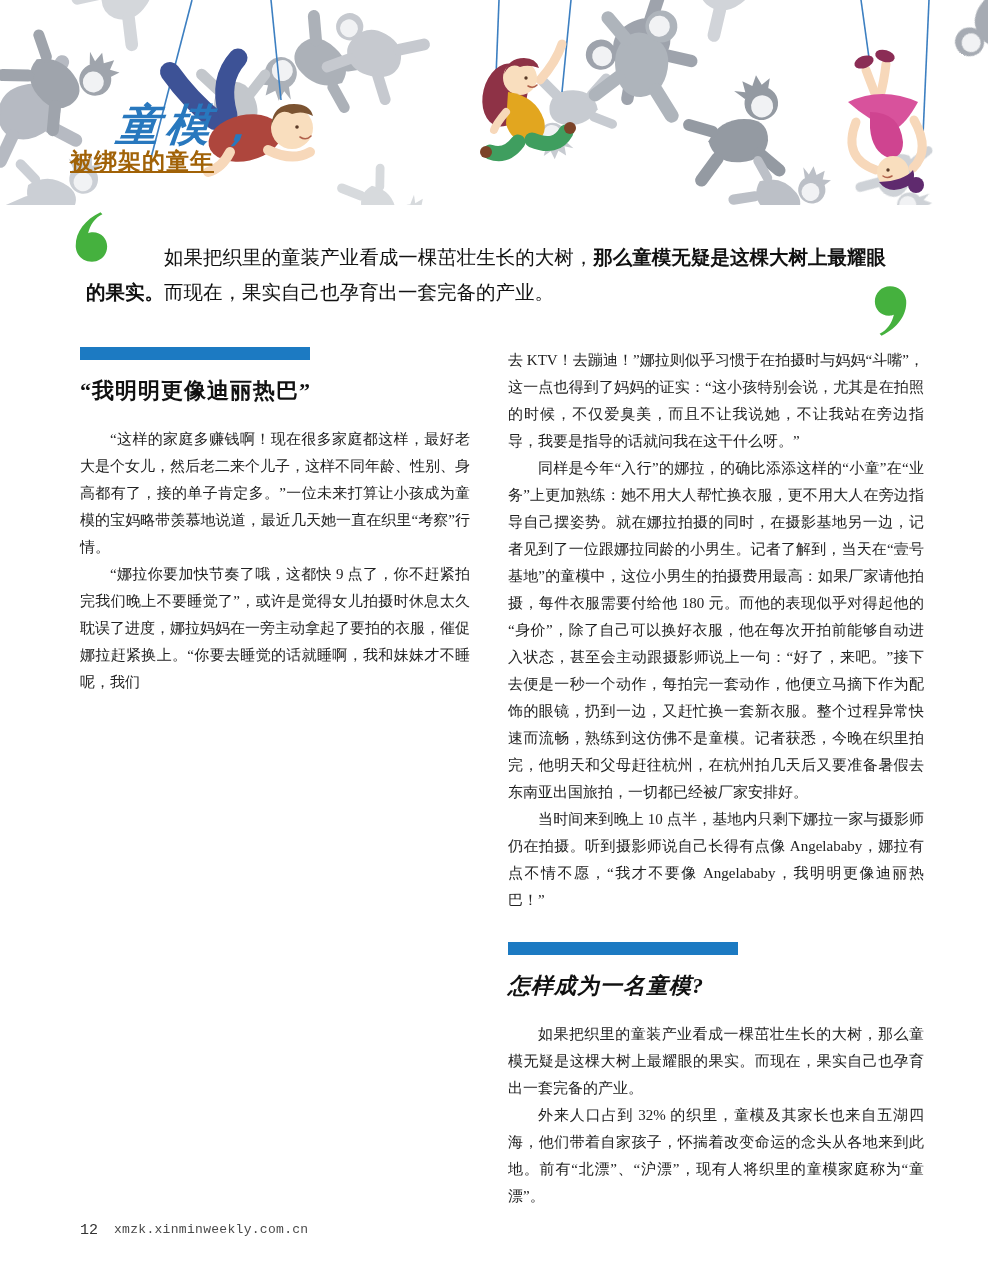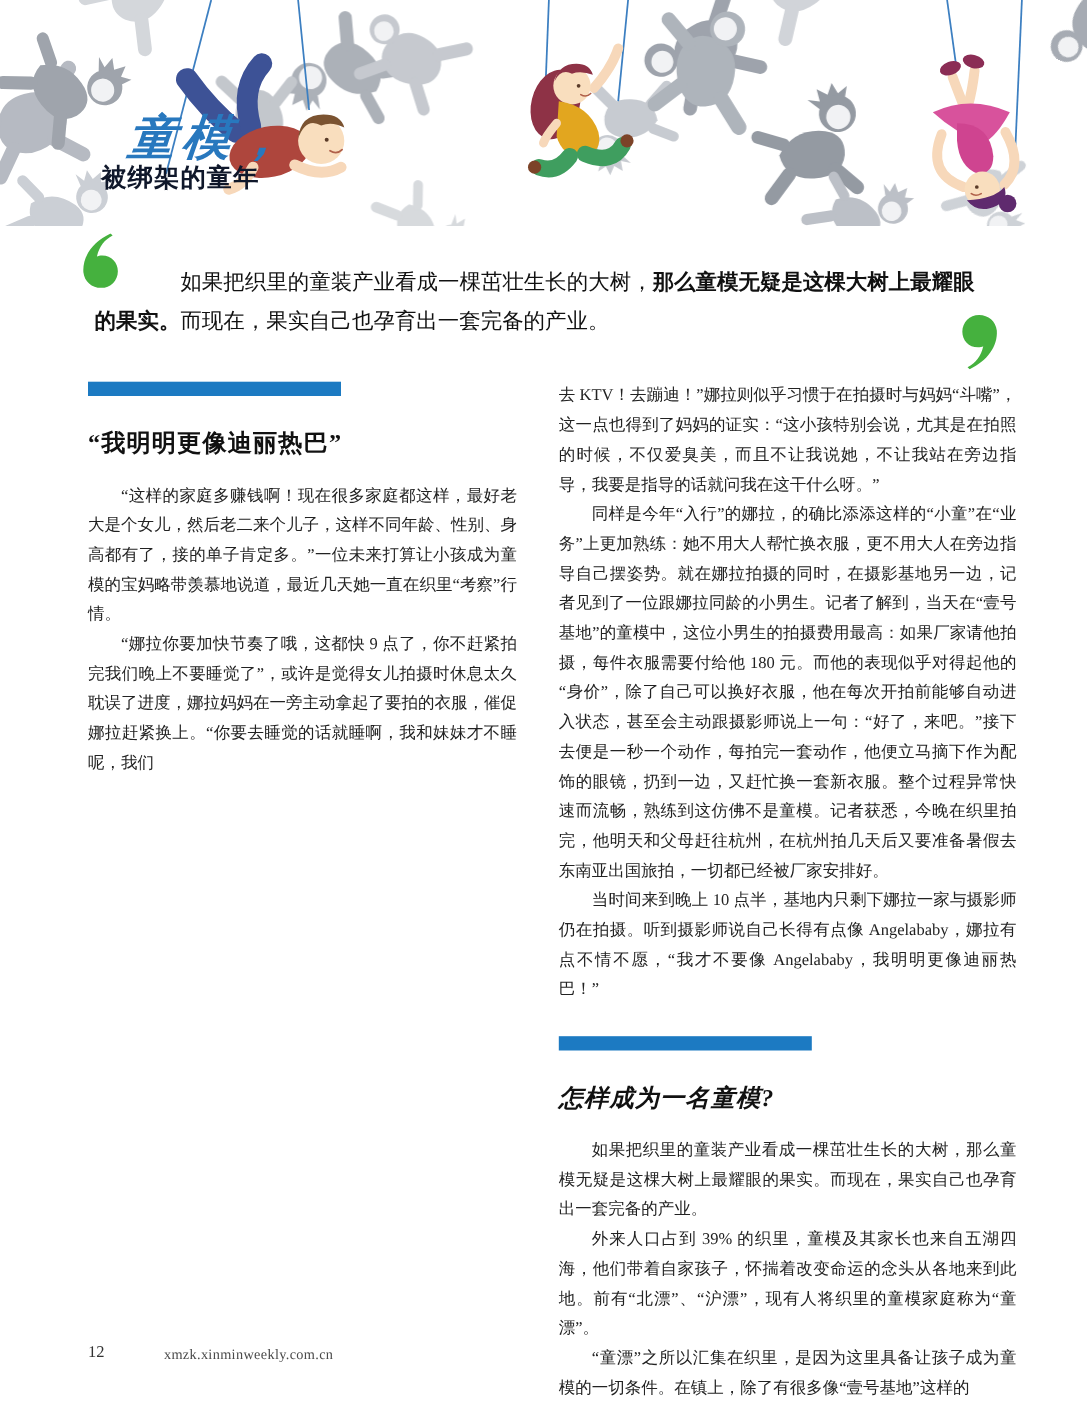--- a/index.html
+++ b/index.html
@@ -8,48 +8,48 @@
     font-family:"Liberation Serif", serif;color:#1f1f1f;overflow:hidden;
   }
   
   .header-art{position:absolute;top:0;left:0;width:988px;height:205px;overflow:hidden;}
   .main-title{
     position:absolute;left:116px;top:96px;font-size:44px;font-weight:bold;font-style:italic;
     color:#2878be;letter-spacing:6px;transform:skewX(-6deg);white-space:nowrap;
     font-family:"Liberation Serif", serif;
   }
   .sub-title{
-    position:absolute;left:92px;top:146px;font-size:23px;font-weight:bold;color:#0f172a;
-    letter-spacing:1px;white-space:nowrap;font-family:"Liberation Sans", sans-serif;
+    position:absolute;left:70px;top:146px;font-size:23px;font-weight:bold;color:#a16207;
+    letter-spacing:1px;white-space:nowrap;font-family:"Liberation Sans", sans-serif;text-decoration:underline;
   }
   
   .quote-open{position:absolute;left:72px;top:212px;width:38px;height:50px;}
   .quote-close{position:absolute;left:872px;top:286px;width:38px;height:50px;}
   .quote-text{
     position:absolute;left:86px;top:240px;width:800px;
     font-size:19.5px;line-height:35px;text-indent:4em;text-align:justify;color:#111;
   }
   .quote-text b{font-weight:bold;}
   
   .col{position:absolute;top:347px;}
   .col-left{left:80px;width:390px;}
   .col-right{left:508px;width:416px;}
   .section-bar{width:230px;height:13px;background:#1c7ac2;}
   .section-heading{
-    margin:28px 0 20px 0;font-size:22px;font-weight:600;color:#111;letter-spacing:1px;
+    margin:16px 0 20px 0;font-size:22px;font-weight:600;color:#111;letter-spacing:1px;
   }
   .body-text p{
     margin:0;font-size:15px;line-height:27px;text-align:justify;text-indent:2em;color:#222;
   }
   .body-text p.no-indent{text-indent:0;}
   .section2{margin-top:28px;font-style:italic;}
   
   .footer{
-    position:absolute;left:80px;top:1222px;font-family:Liberation Serif, serif;
-    display:flex;align-items:center;gap:38px;
+    position:absolute;left:80px;top:1222px;font-family:Liberation Mono, monospace;
+    display:flex;align-items:flex-start;
   }
   .page-number{font-size:15px;color:#333;}
   .website{font-size:13px;color:#4a4a4a;margin-left:16px;letter-spacing:.3px;}
 </style>
 </head>
 <body>
 
 <svg class="header-art" viewBox="0 0 988 205" xmlns="http://www.w3.org/2000/svg" aria-hidden="true">
   <defs>
     <g id="kidA" stroke-linecap="round">
@@ -173,21 +173,20 @@
     <p class="no-indent">去 KTV！去蹦迪！”娜拉则似乎习惯于在拍摄时与妈妈“斗嘴”，这一点也得到了妈妈的证实：“这小孩特别会说，尤其是在拍照的时候，不仅爱臭美，而且不让我说她，不让我站在旁边指导，我要是指导的话就问我在这干什么呀。”</p>
     <p>同样是今年“入行”的娜拉，的确比添添这样的“小童”在“业务”上更加熟练：她不用大人帮忙换衣服，更不用大人在旁边指导自己摆姿势。就在娜拉拍摄的同时，在摄影基地另一边，记者见到了一位跟娜拉同龄的小男生。记者了解到，当天在“壹号基地”的童模中，这位小男生的拍摄费用最高：如果厂家请他拍摄，每件衣服需要付给他 180 元。而他的表现似乎对得起他的“身价”，除了自己可以换好衣服，他在每次开拍前能够自动进入状态，甚至会主动跟摄影师说上一句：“好了，来吧。”接下去便是一秒一个动作，每拍完一套动作，他便立马摘下作为配饰的眼镜，扔到一边，又赶忙换一套新衣服。整个过程异常快速而流畅，熟练到这仿佛不是童模。记者获悉，今晚在织里拍完，他明天和父母赶往杭州，在杭州拍几天后又要准备暑假去东南亚出国旅拍，一切都已经被厂家安排好。</p>
     <p>当时间来到晚上 10 点半，基地内只剩下娜拉一家与摄影师仍在拍摄。听到摄影师说自己长得有点像 Angelababy，娜拉有点不情不愿，“我才不要像 Angelababy，我明明更像迪丽热巴！”</p>
   </div>
   <div class="section2">
     <div class="section-bar"></div>
     <div class="section-heading">怎样成为一名童模?</div>
   </div>
   <div class="body-text">
     <p>如果把织里的童装产业看成一棵茁壮生长的大树，那么童模无疑是这棵大树上最耀眼的果实。而现在，果实自己也孕育出一套完备的产业。</p>
-    <p>外来人口占到 39% 的织里，童模及其家长也来自五湖四海，他们带着自家孩子，怀揣着改变命运的念头从各地来到此地。前有“北漂”、“沪漂”，现有人将织里的童模家庭称为“童漂”。</p>
-    <p>“童漂”之所以汇集在织里，是因为这里具备让孩子成为童模的一切条件。在镇上，除了有很多像“壹号基地”这样的</p>
+    <p>外来人口占到 32% 的织里，童模及其家长也来自五湖四海，他们带着自家孩子，怀揣着改变命运的念头从各地来到此地。前有“北漂”、“沪漂”，现有人将织里的童模家庭称为“童漂”。</p>
   </div>
 </div>
 
 <div class="footer">
   <span class="page-number">12</span>
   <span class="website">xmzk.xinminweekly.com.cn</span>
 </div>
 
 </body></html>

